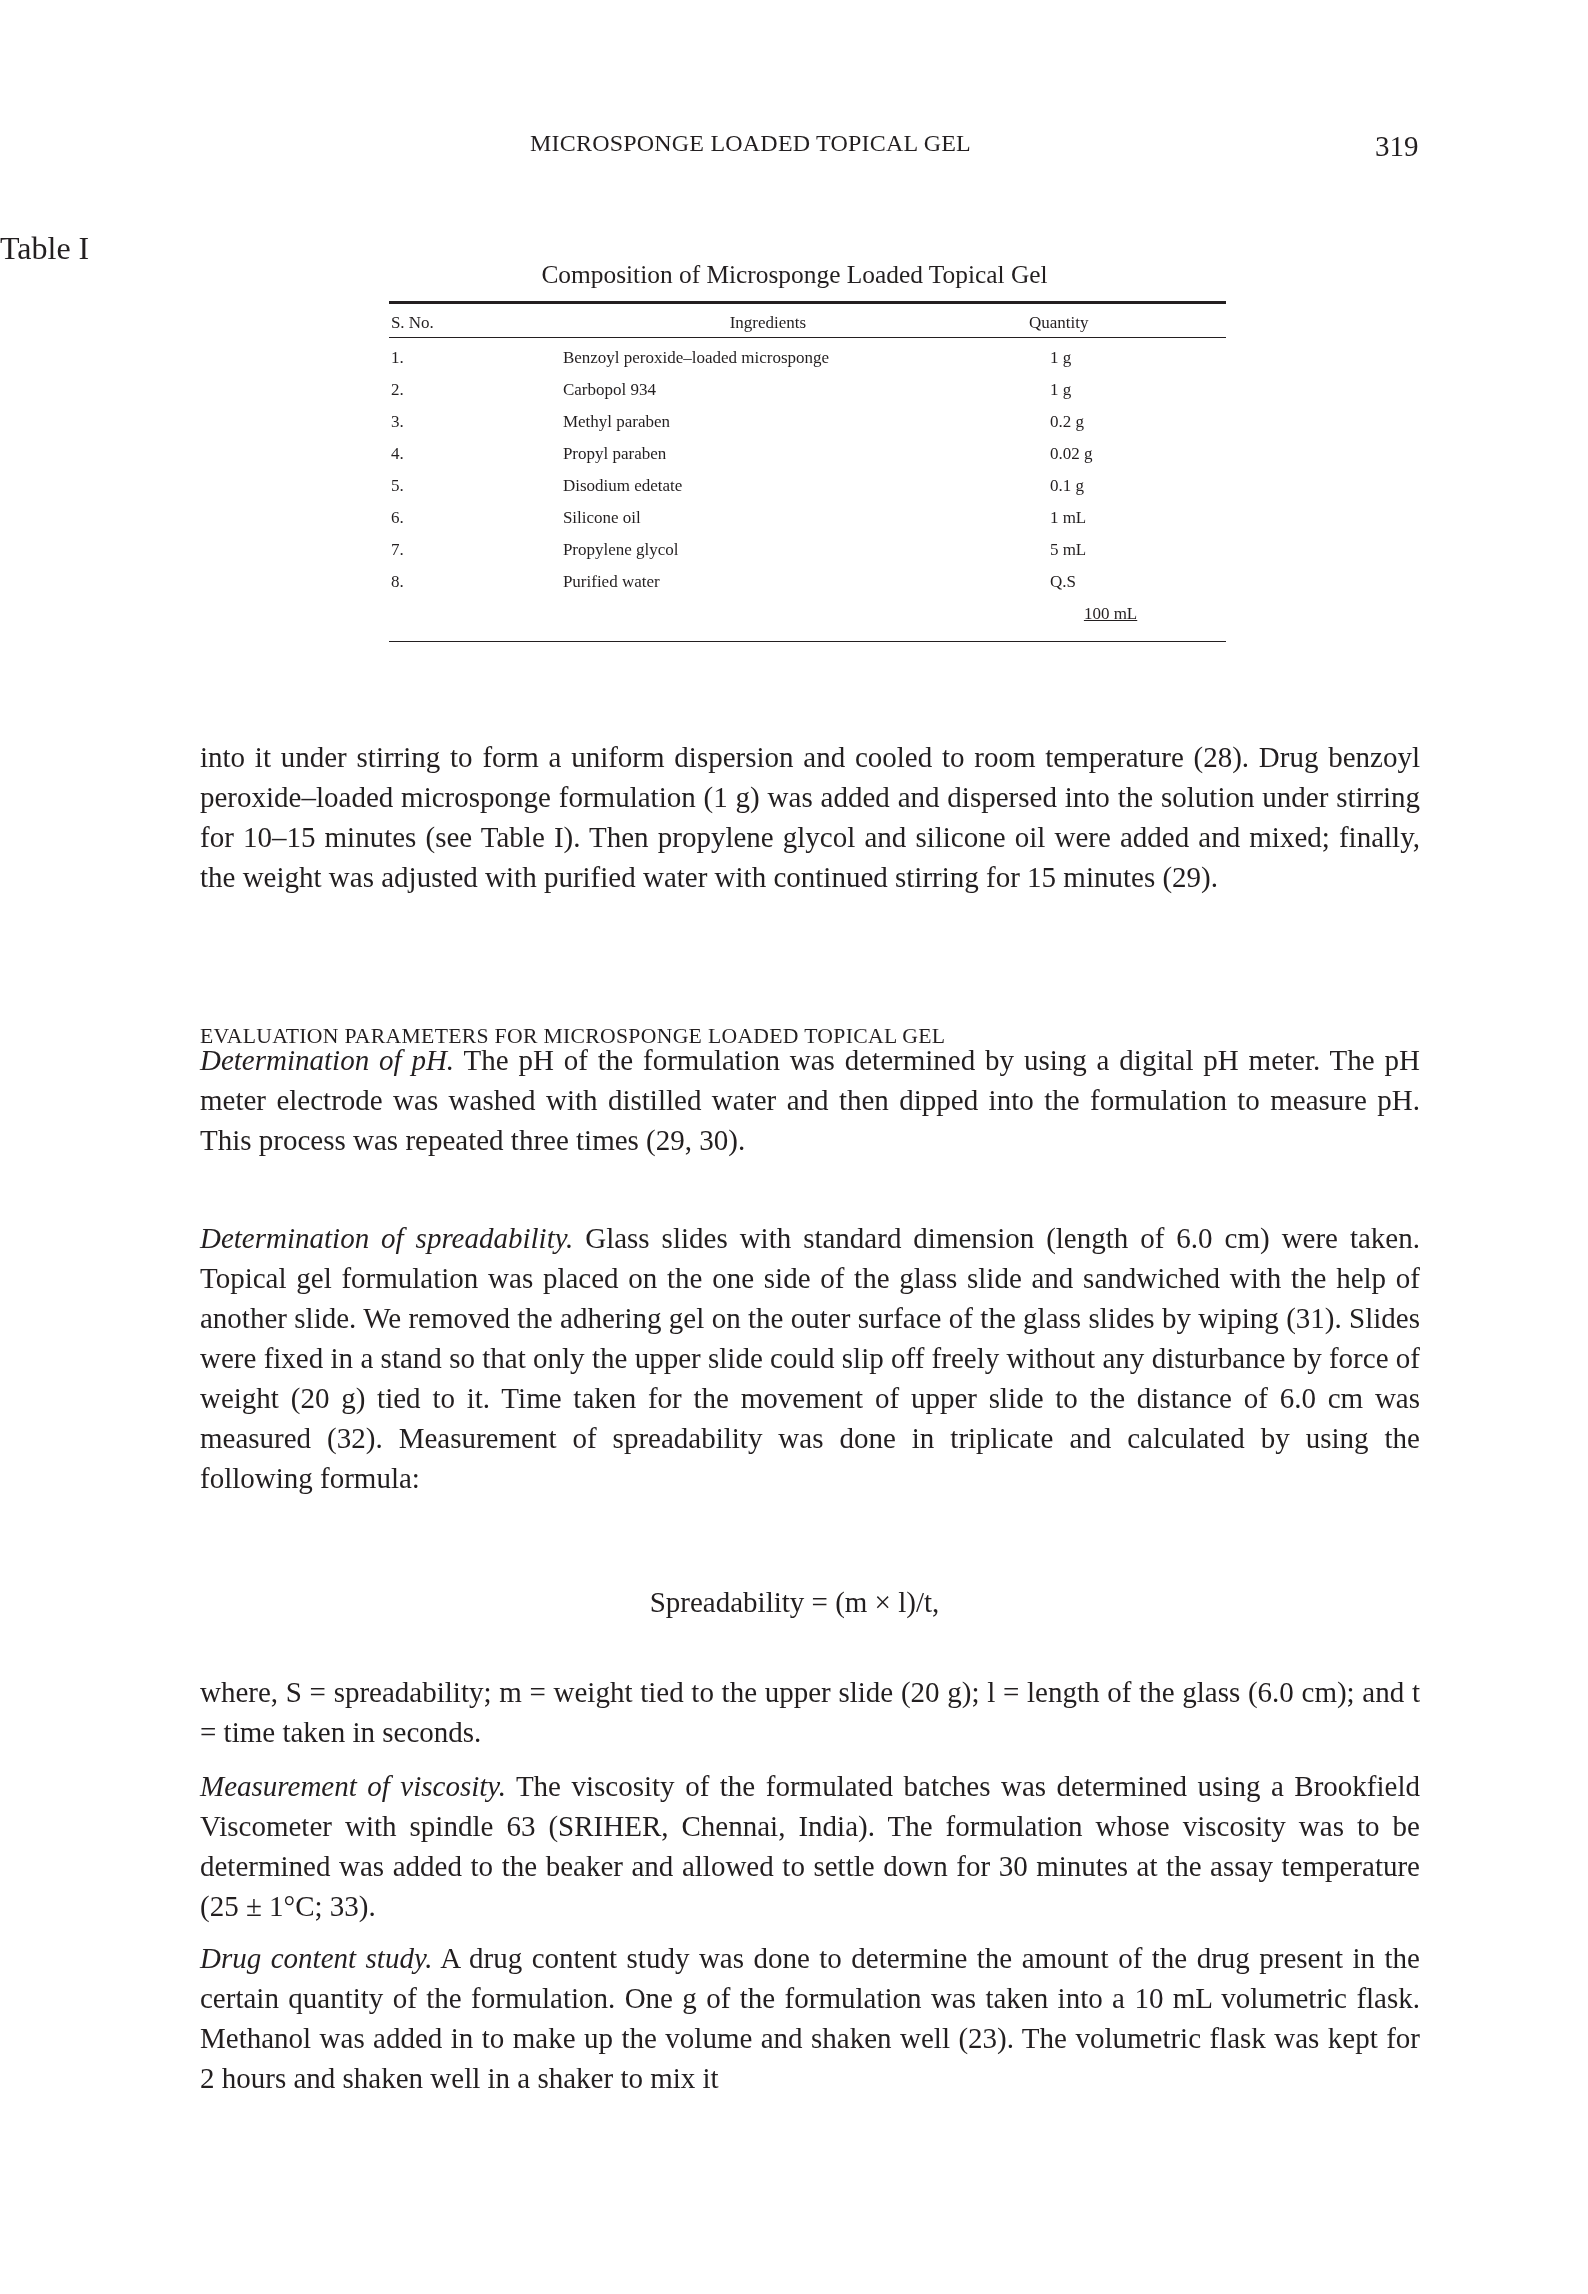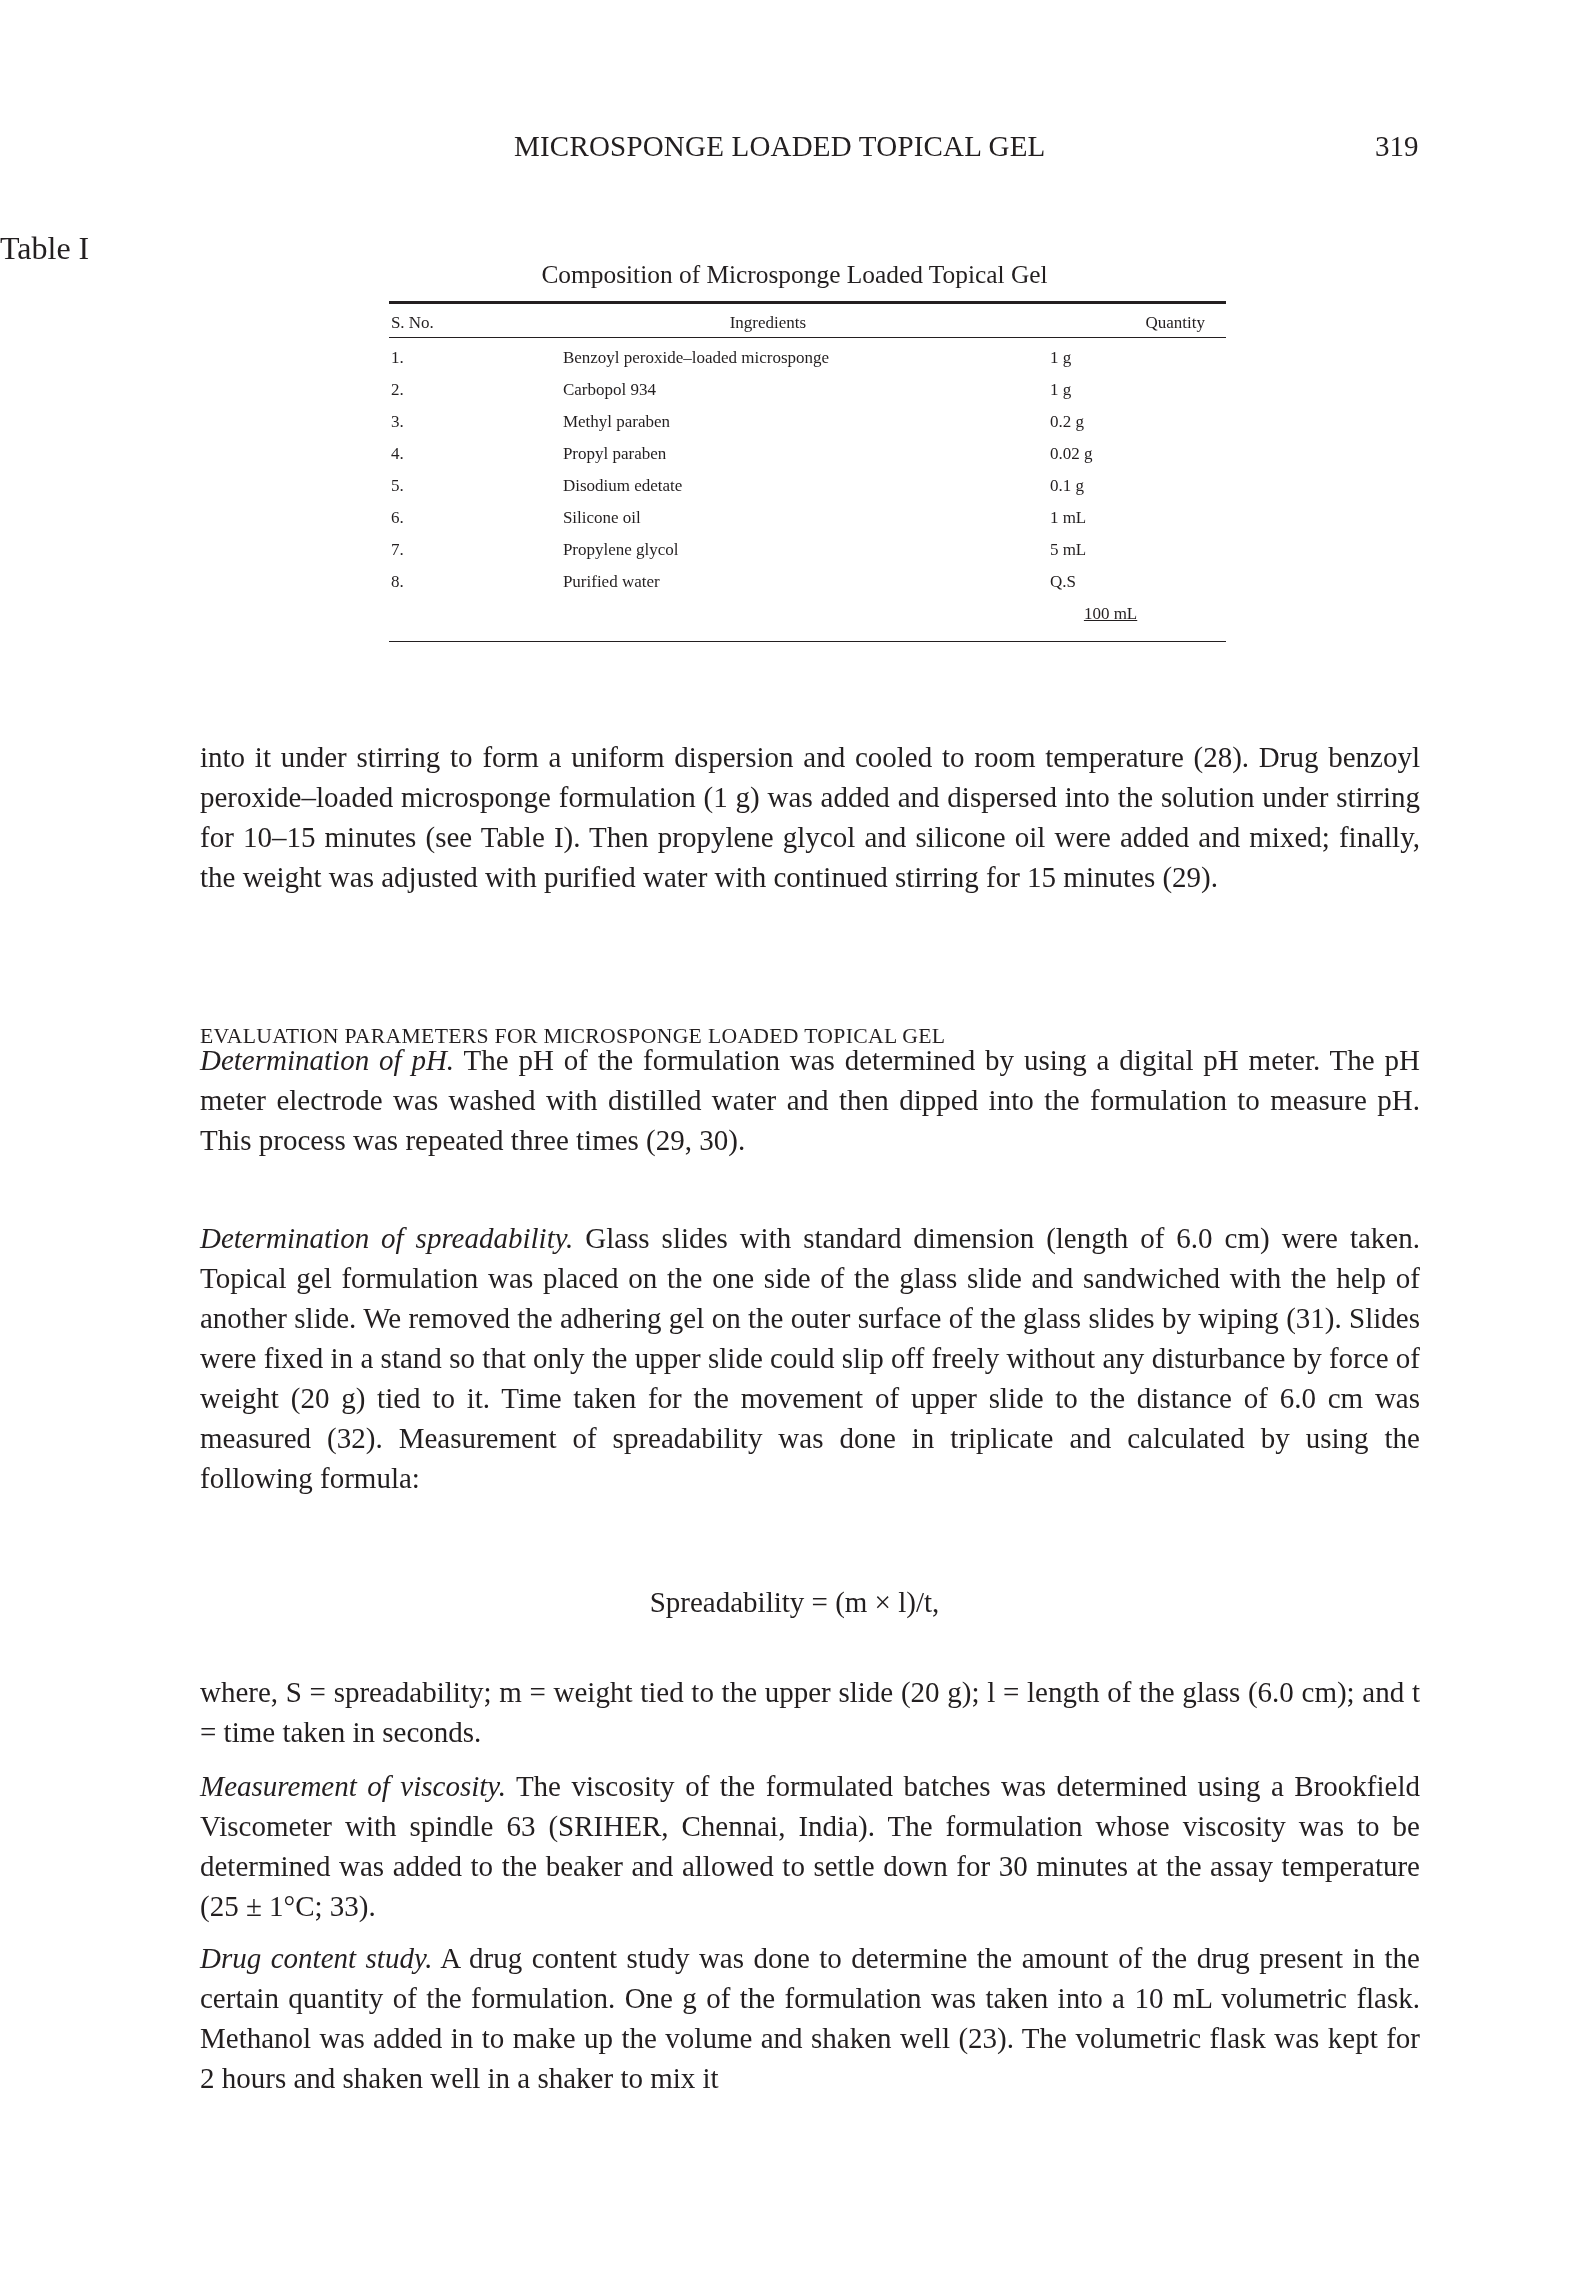--- a/index.html
+++ b/index.html
@@ -1,42 +1,42 @@
 <!DOCTYPE html>
 <html style="font-size:15px"><head>
 <meta charset="utf-8">
 <style>
   html, body { margin: 0; padding: 0; background: #ffffff; }
   body {
     width: 1589px; height: 2295px; position: relative; overflow: hidden;
     font-family: "Liberation Serif", "DejaVu Serif", serif; color: #231f20;
   }
   .running-head {
-    position: absolute; top: 130px; left: 514px; font-size: 29px; letter-spacing: 0.2px;
+    position: absolute; top: 130px; left: 530px; font-size: 24px; letter-spacing: 0.2px;
   }
   .page-number {
     position: absolute; top: 130px; left: 1375px; font-size: 29px;
   }
   .table-title {
     position: absolute; top: 230px; left: 0; width: 1589px; font-size: 32px;
   }
   .table-subtitle {
     position: absolute; top: 260px; left: 0; width: 1589px; text-align: center; font-size: 25.4px;
   }
   .table-wrap {
     position: absolute; top: 301px; left: 389px; width: 837px;
   }
   table { width: 100%; border-collapse: collapse; font-size: 17px; }
   thead tr th {
     font-weight: normal; padding: 9.4px 0 3.8px 0; text-align: left;
     border-top: 3.8px solid #231f20; border-bottom: 1.9px solid #231f20;
   }
   th.col-sno, td.col-sno { width: 172px; padding-left: 1.9px; }
   th.col-ing { text-align: center; width: 410px; padding-right: 56px; }
-  th.col-qty { text-align: right; padding-right: 21px; }
+  th.col-qty { padding-right: 21px; }
   tbody td { padding: 0; height: 32px; line-height: 32px; vertical-align: top; }
   td.col-ing { width: 410px; }
   td.col-qty { padding-left: 21px; }
   tbody tr:first-child td { padding-top: 3.8px; }
   tbody tr.last td { border-bottom: 1.9px solid #231f20; padding-bottom: 11.3px; }
   .qty-sub { display: block; padding-left: 34px; text-decoration: underline; }
 
   .para {
     position: absolute; left: 200px; width: 1220px; font-size: 29px; line-height: 40px;
     text-align: justify; text-align-last: left;

